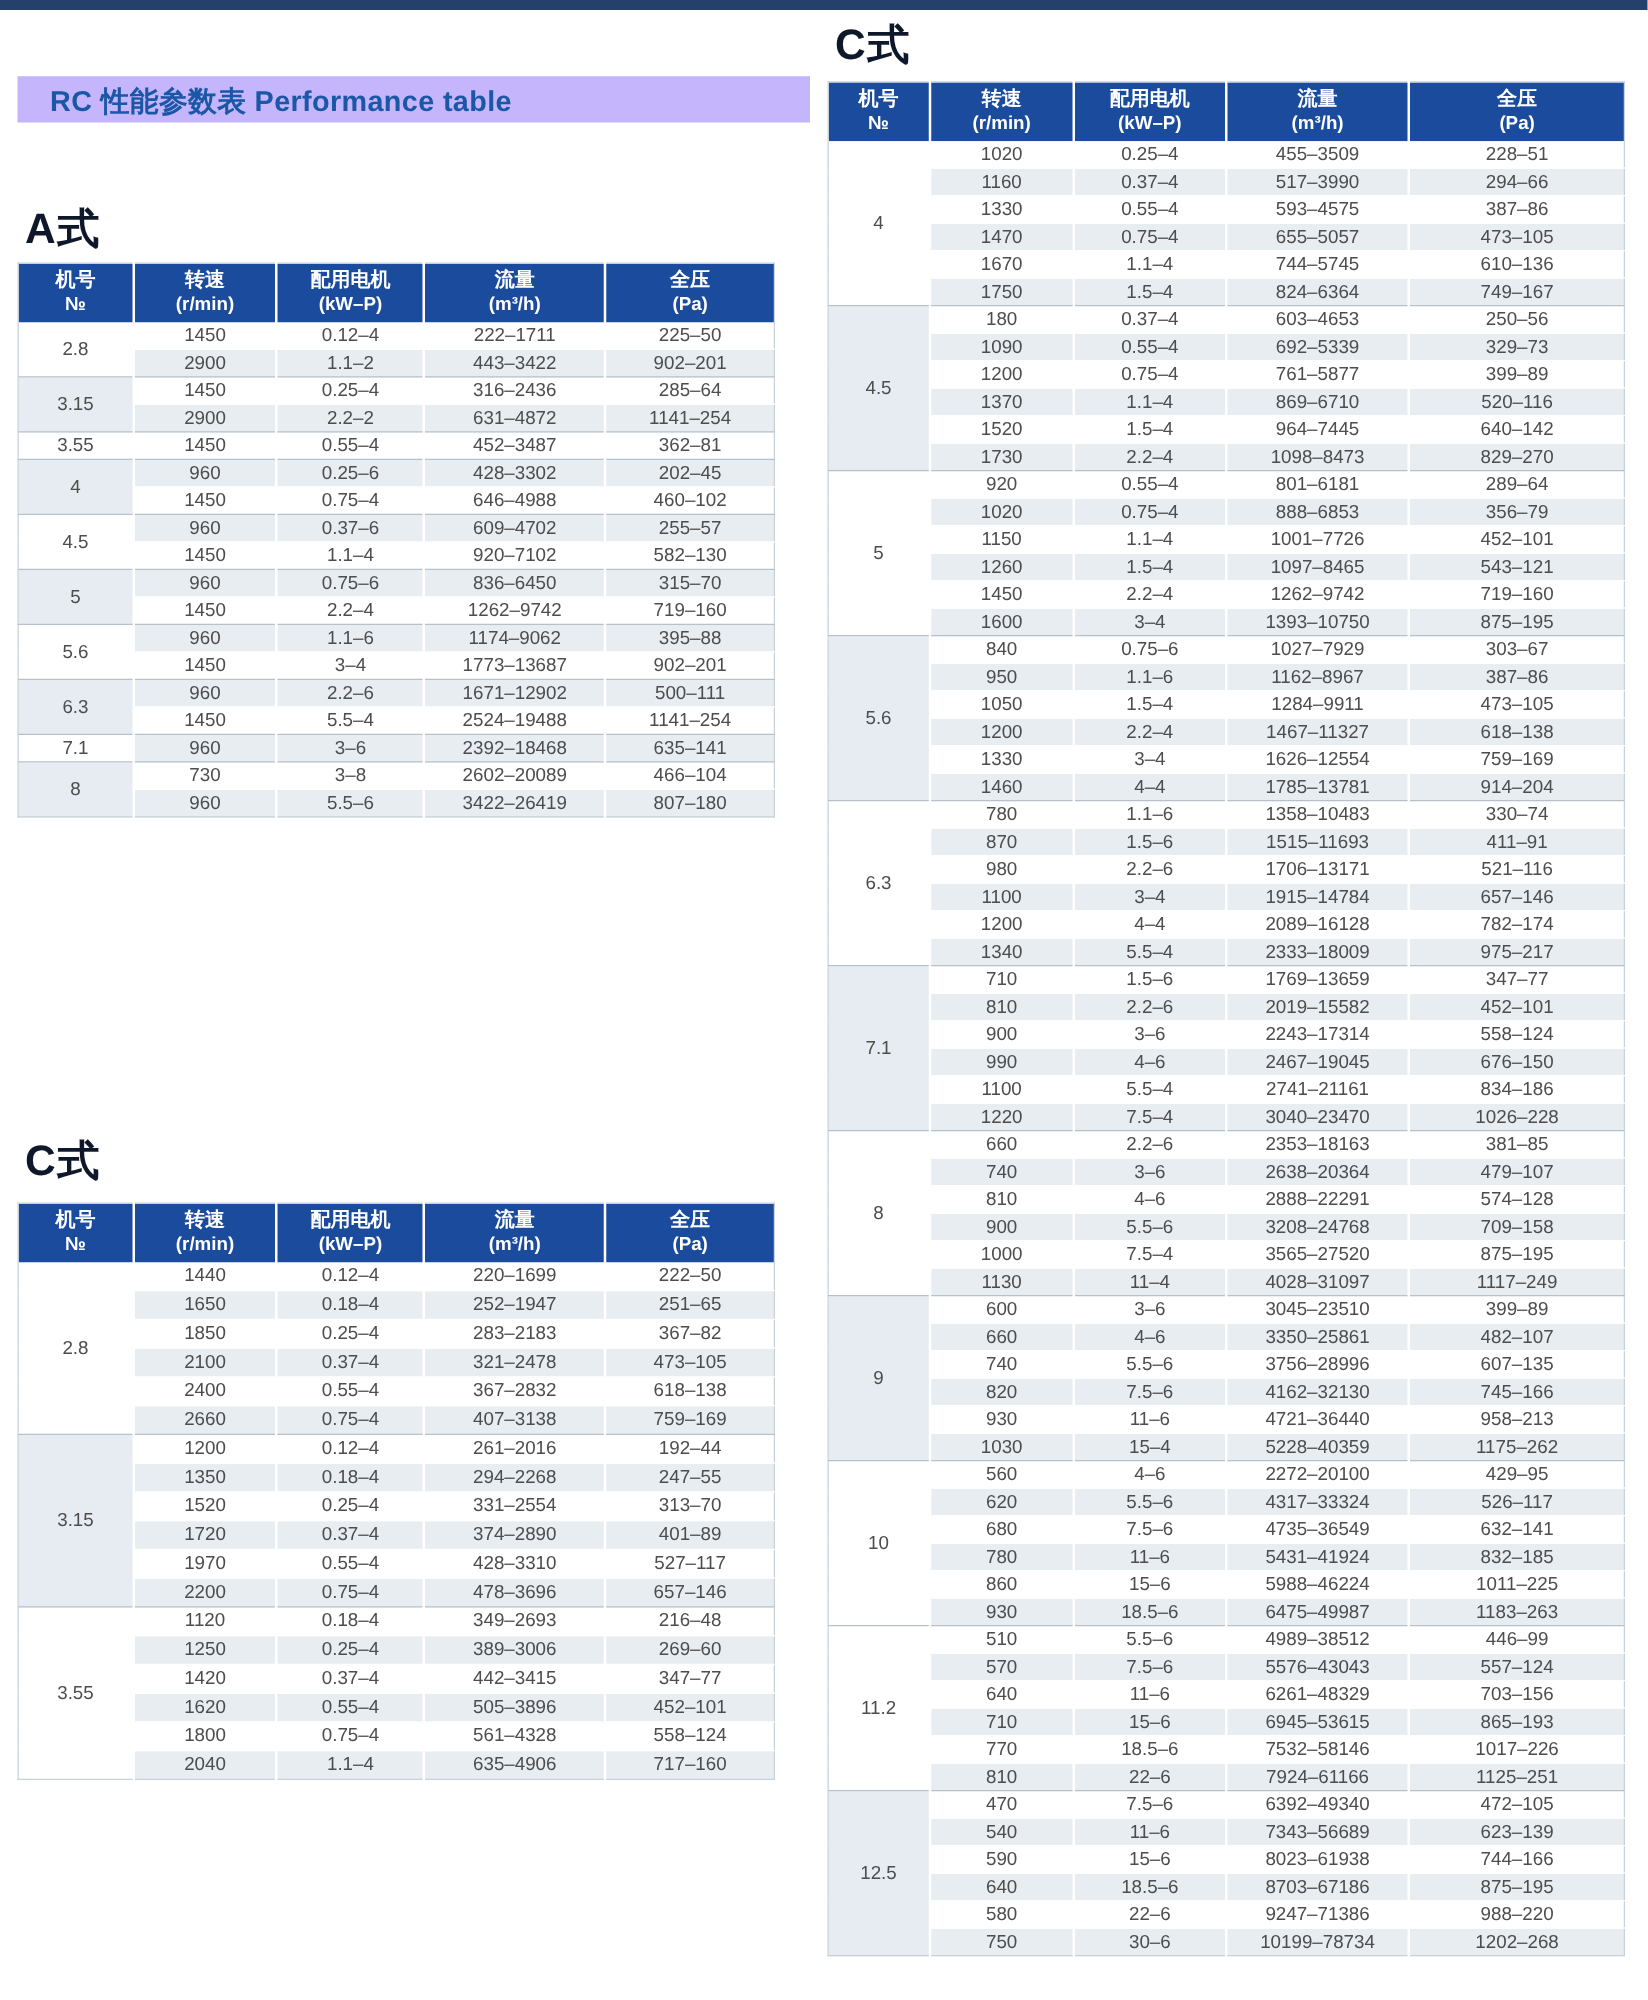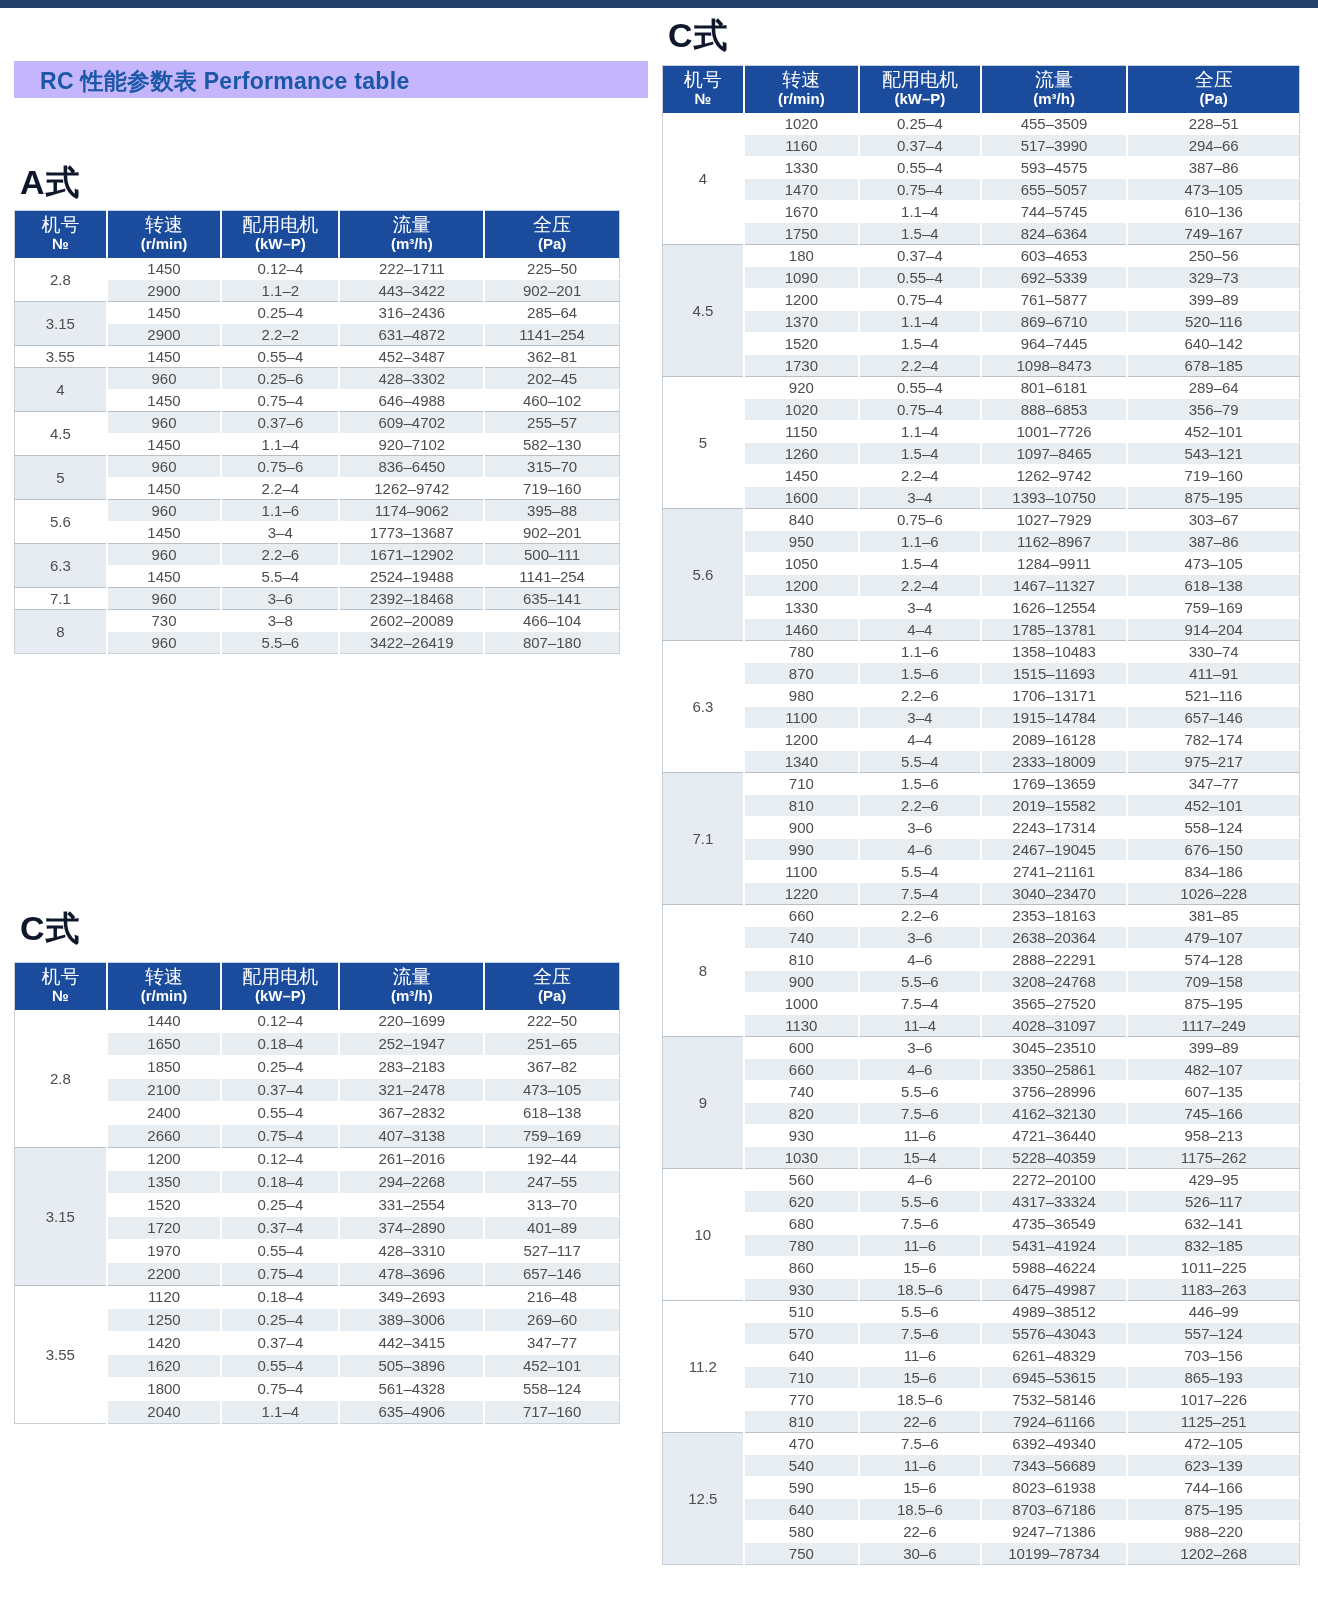--- a/index.html
+++ b/index.html
@@ -23,21 +23,21 @@
 
   .tbl{position:absolute;}
   #table-a{left:14px;top:210px;width:606px;}
   #table-c-left{left:14px;top:962px;width:606px;}
   #table-c-right{left:662px;top:65px;width:638px;}
 
   table{width:100%;border-collapse:collapse;border:1px solid #c8d1d8;table-layout:fixed;}
   th{
     background:#1a4b9d;color:#ffffff;padding:3px 0 5px;vertical-align:middle;
   }
-  th .h1{font-size:19px;font-weight:normal;line-height:21px;}
+  th .h1{font-size:16px;font-weight:bold;line-height:21px;}
   th .h2{font-size:15px;font-weight:bold;line-height:18px;}
   td{
     text-align:center;font-size:15px;color:#4d4d4d;
     height:21px;line-height:21px;padding:0;background:#ffffff;
   }
   #table-c-left td{height:22px;line-height:22px;}
   
   .c-speed,.c-motor,.c-flow,.c-pressure{border-left:2px solid #ffffff;}
   
   tbody td{border-top:1px solid #ffffff;}
@@ -452,21 +452,21 @@
         <tr>
           <td class="c-speed">1520</td>
           <td class="c-motor">1.5–4</td>
           <td class="c-flow">964–7445</td>
           <td class="c-pressure">640–142</td>
         </tr>
         <tr class="alt">
           <td class="c-speed">1730</td>
           <td class="c-motor">2.2–4</td>
           <td class="c-flow">1098–8473</td>
-          <td class="c-pressure">678–185</td>
+          <td class="c-pressure">829–270</td>
         </tr>
         <tr class="gstart">
           <td class="c-no" rowspan="6">5</td>
           <td class="c-speed">920</td>
           <td class="c-motor">0.55–4</td>
           <td class="c-flow">801–6181</td>
           <td class="c-pressure">289–64</td>
         </tr>
         <tr class="alt">
           <td class="c-speed">1020</td>

